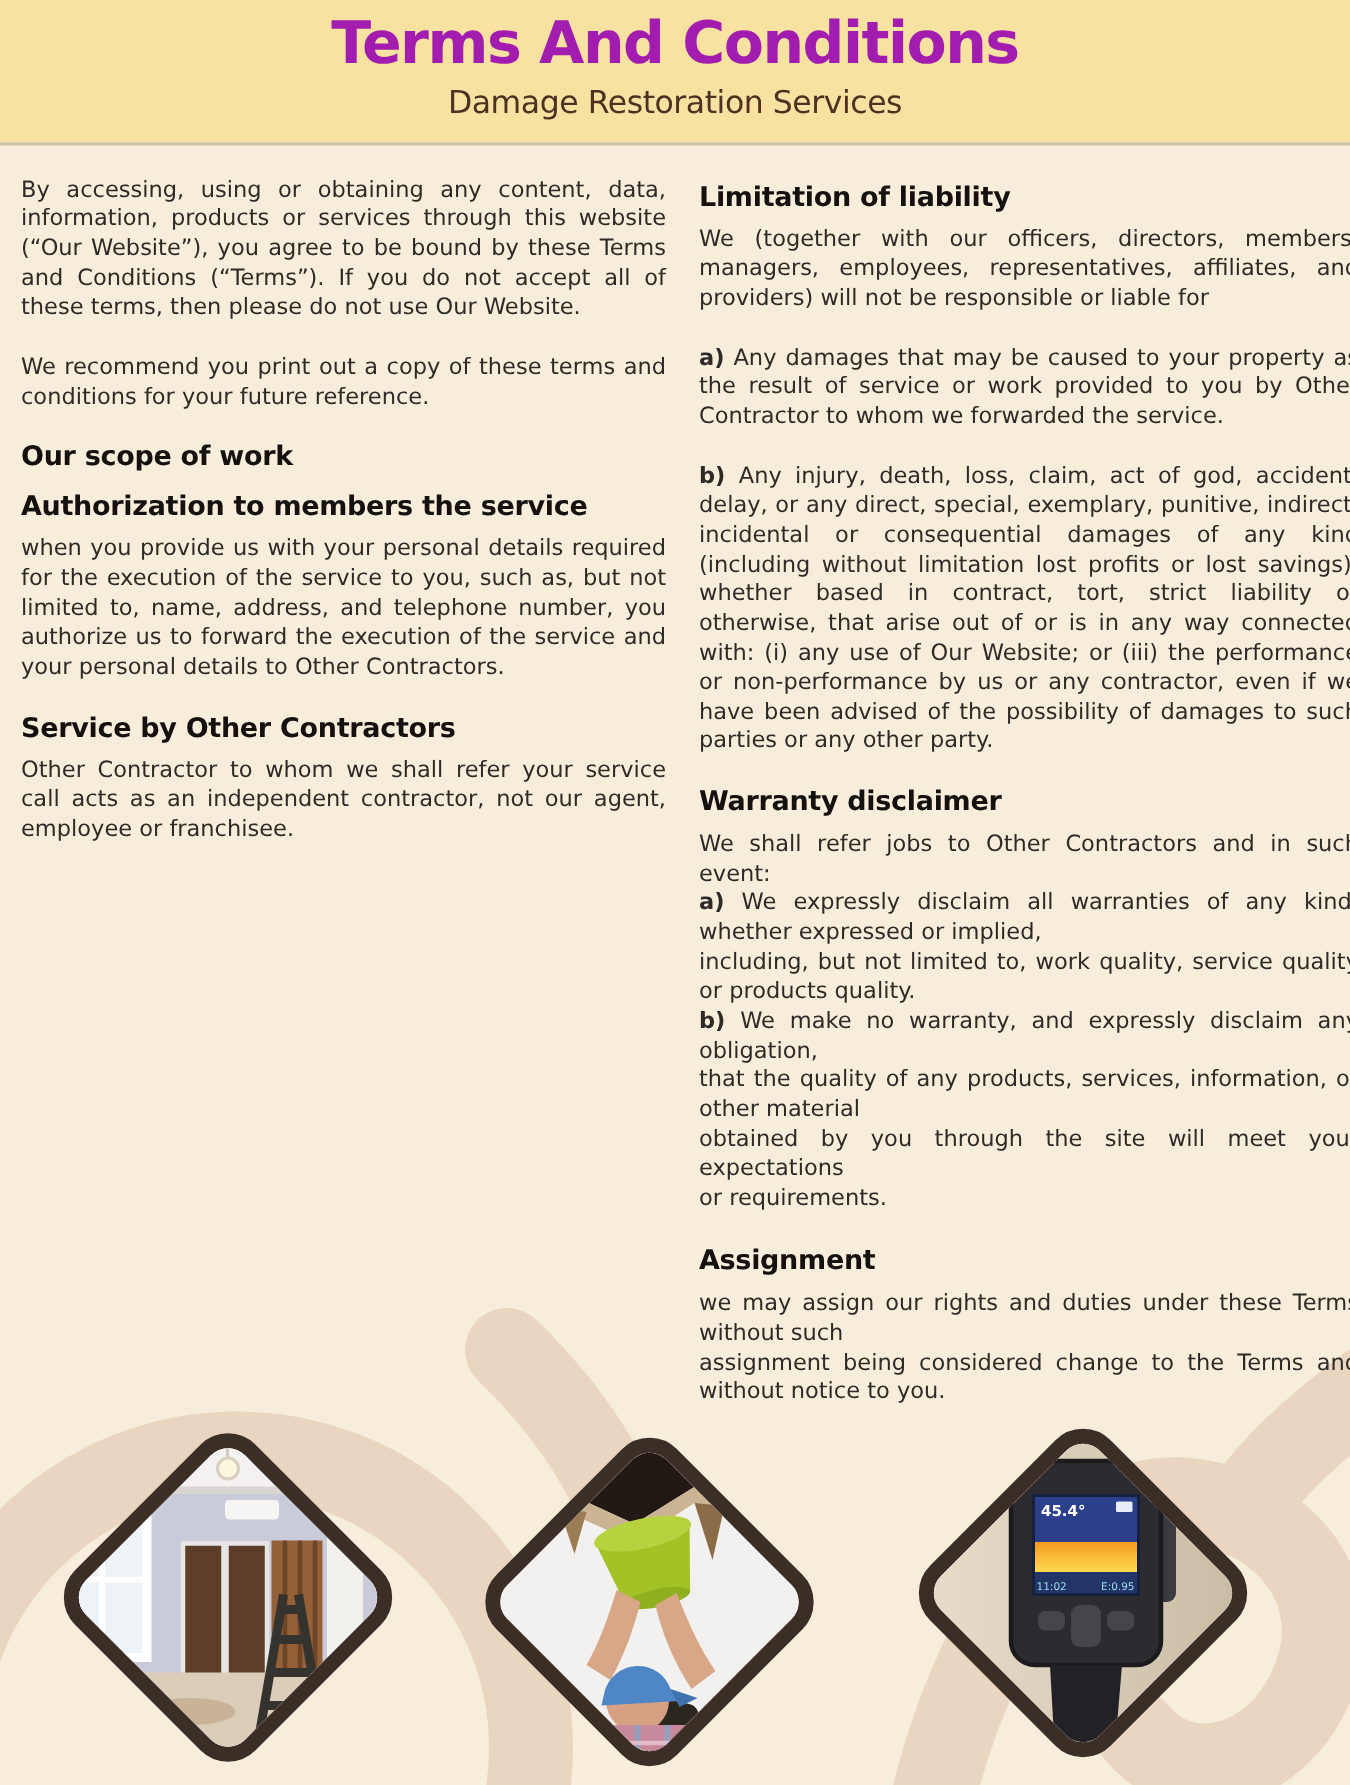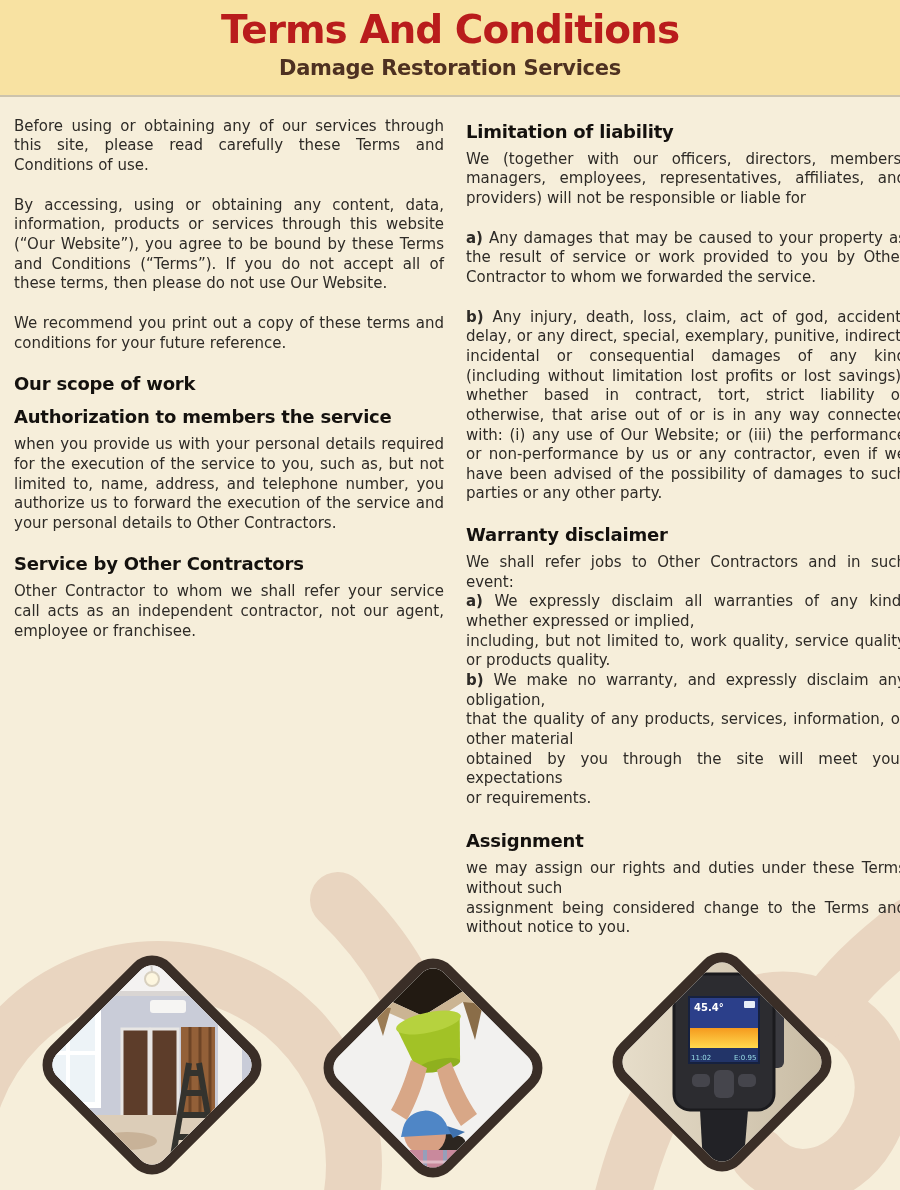--- a/index.html
+++ b/index.html
@@ -1,22 +1,22 @@
 <!DOCTYPE html>
 <html><head>
 <meta charset="utf-8">
 <style>
   html,body{margin:0;padding:0;background:#ffffff;}
   .page{position:relative;width:900px;height:1190px;background:#F6EEDA;overflow:hidden;
         font-family:"DejaVu Sans","Liberation Sans",sans-serif;color:#2e2b27;}
   
   .header{position:relative;z-index:3;background:#F8E2A2;text-align:center;
           padding:8px 0 15px;border-bottom:2px solid #ccc3ad;}
-  .title{font-size:39px;font-weight:bold;color:#b91c1c;letter-spacing:-1px;line-height:1.15;margin:0;}
-  .subtitle{font-size:21px;font-weight:bold;color:#4e3121;letter-spacing:-.3px;margin:3px 0 0;}
+  .title{font-size:39px;font-weight:bold;color:#a21caf;letter-spacing:-1px;line-height:1.15;margin:0;}
+  .subtitle{font-size:21px;font-weight:normal;color:#4e3121;letter-spacing:-.3px;margin:3px 0 0;}
   
   .swirl{position:absolute;left:0;top:0;z-index:0;pointer-events:none;}
   
   .content{position:relative;z-index:1;display:flex;gap:22px;padding:20px 10px 0 14px;}
   .col-left{width:430px;flex:none;}
   .col-right{width:440px;flex:none;}
   .para{font-size:15px;line-height:1.31;text-align:justify;margin:0 0 20px;}
   .line{font-size:15px;line-height:1.31;text-align:justify;margin:0;}
   .heading{font-size:18px;font-weight:bold;color:#14110e;letter-spacing:-.2px;margin:4px 0 8px;}
   .sect{margin-bottom:12px;}
@@ -46,21 +46,20 @@
   </svg>
 
   <div class="header">
     <div class="title">Terms And Conditions</div>
     <div class="subtitle">Damage Restoration Services</div>
   </div>
 
   <div class="content">
 
     <div class="col-left">
-      <p class="para">Before using or obtaining any of our services through this site, please read carefully these Terms and Conditions of use.</p>
       <p class="para">By accessing, using or obtaining any content, data, information, products or services through this website (“Our Website”), you agree to be bound by these Terms and Conditions (“Terms”). If you do not accept all of these terms, then please do not use Our Website.</p>
       <p class="para">We recommend you print out a copy of these terms and conditions for your future reference.</p>
 
       <div class="sect">
         <div class="heading">Our scope of work</div>
       </div>
 
       <div class="sect">
         <div class="heading">Authorization to members the service</div>
         <p class="para">when you provide us with your personal details required for the execution of the service to you, such as, but not limited to, name, address, and telephone number, you authorize us to forward the execution of the service and your personal details to Other Contractors.</p>

